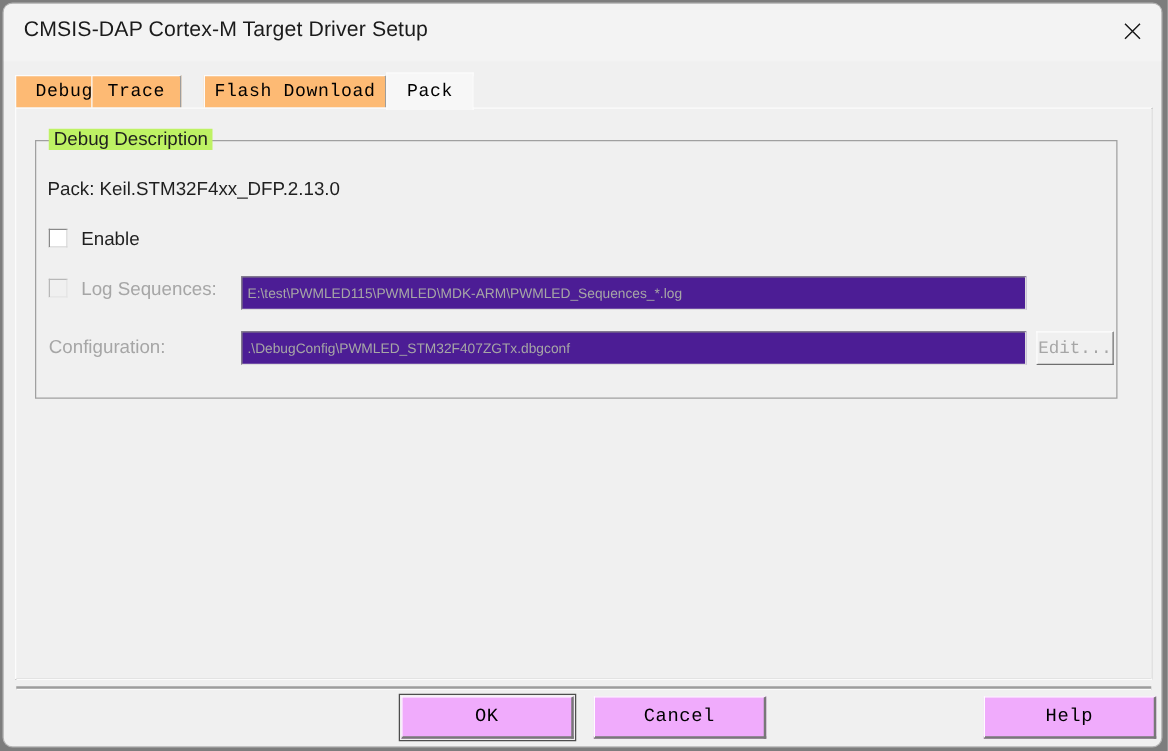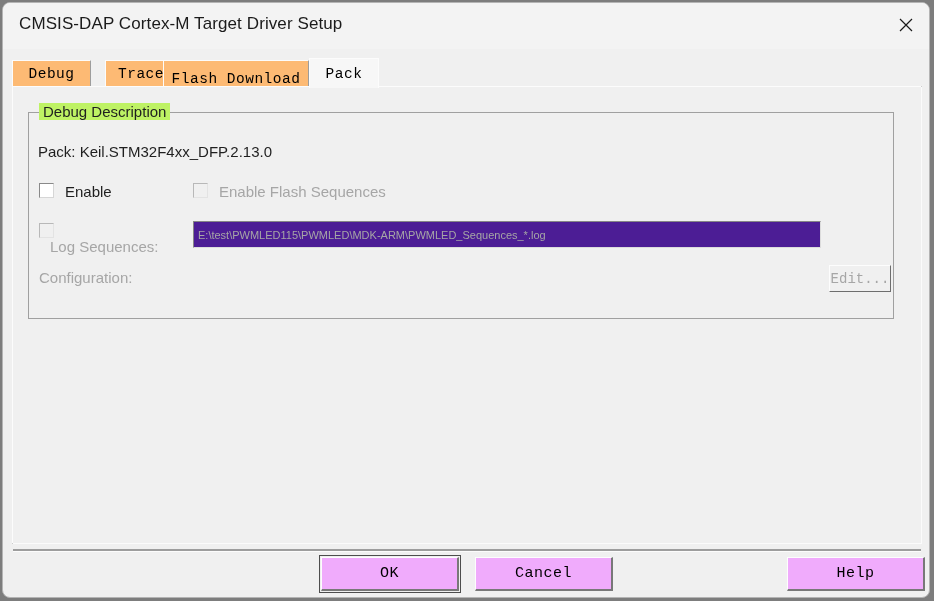--- a/index.html
+++ b/index.html
@@ -274,58 +274,57 @@
       <svg width="16" height="16" viewBox="0 0 16 16" aria-hidden="true">
         <path d="M2 2 L14 14 M14 2 L2 14" stroke="#1b1b1b" stroke-width="1.2" fill="none"></path>
       </svg>
     </div>
   </div>
 
   <div class="tabstrip">
     <div class="tab" style="left:0px; width:79px;">
       <span>Debug</span>
     </div>
-    <div class="tab" style="left:93px; width:72px;text-align:center;">
+    <div class="tab" style="left:61px; width:72px;text-align:center;">
       <span>Trace</span>
     </div>
-    <div class="tab" style="left:151px; width:146px;align-items:flex-end;">
+    <div class="tab" style="left:151px; width:146px;">
       <span>Flash Download</span>
     </div>
     <div class="tab selected" style="left:297px; width:70px;">
       <span>Pack</span>
     </div>
     <div class="tab-end-sep" style="left:366px;"></div>
   </div>
 
   <div class="tabpanel">
 
     <div class="groupbox">
       <div class="group-title">Debug Description</div>
 
       <div class="pack-line">Pack: Keil.STM32F4xx_DFP.2.13.0</div>
 
       <div class="cb-row" style="left:10px; top:70px;">
         <span class="checkbox"></span>
         <span class="cb-label">Enable</span>
       </div>
 
-      <div class="cb-row" style="left:164px; top:70px;">
-        <span class="checkbox disabled"></span>
-        <span class="cb-label disabled">Enable Flash Sequences</span>
-      </div>
-
-      <div class="cb-row" style="left:10px; top:110px;flex-direction:column;">
+
+      <div class="cb-row" style="left:10px; top:110px;">
         <span class="checkbox disabled"></span>
         <span class="cb-label disabled">Log Sequences:</span>
       </div>
       <div class="textfield" style="left:164px; top:108px; width:628px;">
         <span>E:\test\PWMLED115\PWMLED\MDK-ARM\PWMLED_Sequences_*.log</span>
       </div>
 
       <div class="field-label" style="left:10px; top:156px;">Configuration:</div>
+      <div class="textfield" style="left:164px; top:152px; width:628px;">
+        <span>.\DebugConfig\PWMLED_STM32F407ZGTx.dbgconf</span>
+      </div>
       <div class="edit-btn" style="left:800px; top:152px; width:62px; height:27px;">
         <span>Edit...</span>
       </div>
 
     </div>
   </div>
 
   <div class="bottom-sep"></div>
 
   <div class="dlg-btn default" style="left:318px; top:554px; width:138px;">

